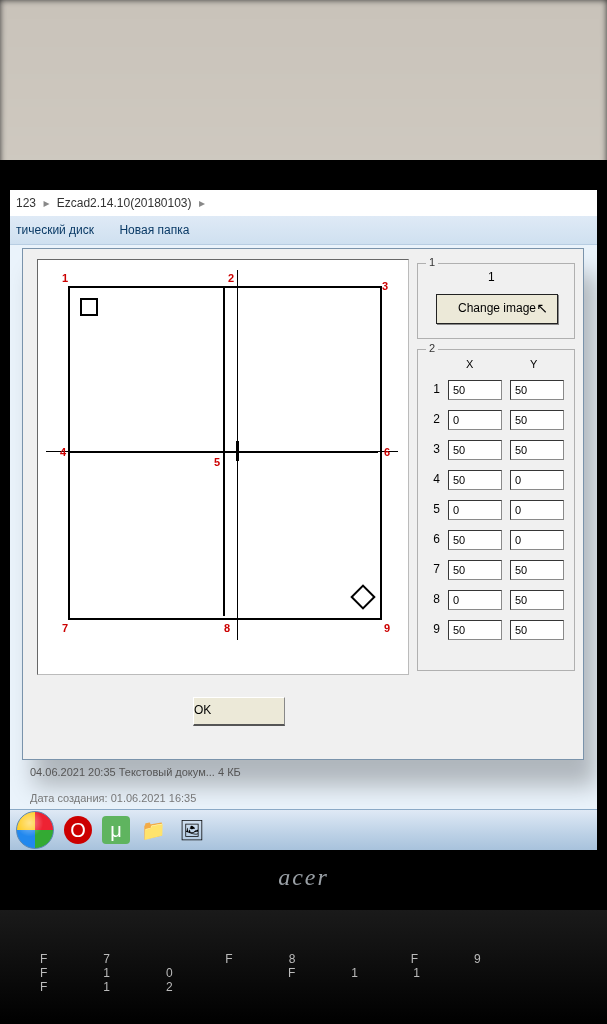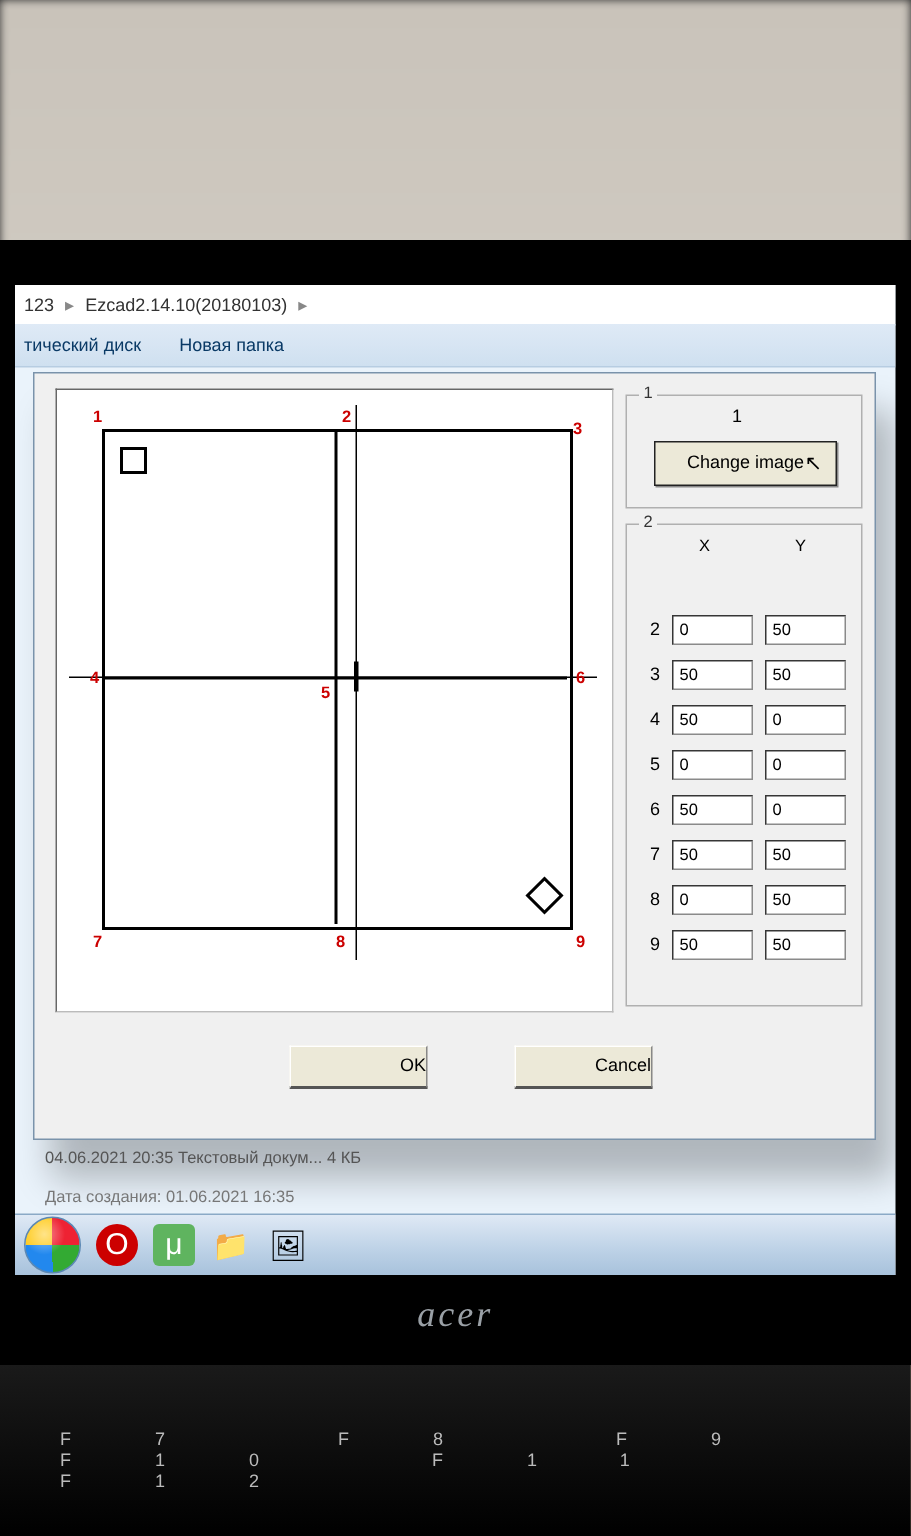--- a/index.html
+++ b/index.html
@@ -277,21 +277,21 @@
     position: absolute;
     width: 90px; height: 26px;
     top: 448px;
     background: #ece9d8;
     border-width: 1px 1px 2px 1px;
     border-style: solid;
     border-top-color: #fff;
     border-left-color: #fff;
     border-right-color: #888;
     border-bottom-color: #555;
-    text-align: right;
+    text-align: left;
     line-height: 24px;
   }
   .ok-btn { left: 170px; }
   .cancel-btn { left: 320px; }
 
   
   .taskbar {
     position: absolute;
     left: 0; right: 0; bottom: 0;
     height: 40px;
@@ -370,32 +370,32 @@
         <span class="one">1</span>
         <div class="change-btn">Change image</div>
         <span class="cursor">↖</span>
       </div>
 
       <div class="group group2">
         <span class="legend">2</span>
         <span class="g2-head-x">X</span>
         <span class="g2-head-y">Y</span>
 
+        <div class="row" style="top:28px"><span class="idx">1</span><span class="cell">50</span><span class="cell">50</span></div>
         <div class="row" style="top:58px"><span class="idx">2</span><span class="cell">0</span><span class="cell">50</span></div>
         <div class="row" style="top:88px"><span class="idx">3</span><span class="cell">50</span><span class="cell">50</span></div>
         <div class="row" style="top:118px"><span class="idx">4</span><span class="cell">50</span><span class="cell">0</span></div>
         <div class="row" style="top:148px"><span class="idx">5</span><span class="cell">0</span><span class="cell">0</span></div>
         <div class="row" style="top:178px"><span class="idx">6</span><span class="cell">50</span><span class="cell">0</span></div>
         <div class="row" style="top:208px"><span class="idx">7</span><span class="cell">50</span><span class="cell">50</span></div>
         <div class="row" style="top:238px"><span class="idx">8</span><span class="cell">0</span><span class="cell">50</span></div>
         <div class="row" style="top:268px"><span class="idx">9</span><span class="cell">50</span><span class="cell">50</span></div>
       </div>
 
       <div class="ok-btn">OK</div>
-      <div class="cancel-btn">Cancel</div>
     </div>
   </div>
 
   <div class="below-dialog">
     <div>04.06.2021 20:35     Текстовый докум...     4 КБ</div>
     <div style="margin-top:14px;color:#777">Дата создания: 01.06.2021 16:35</div>
   </div>
 
   <div class="taskbar">
     <div class="start-orb"></div>

